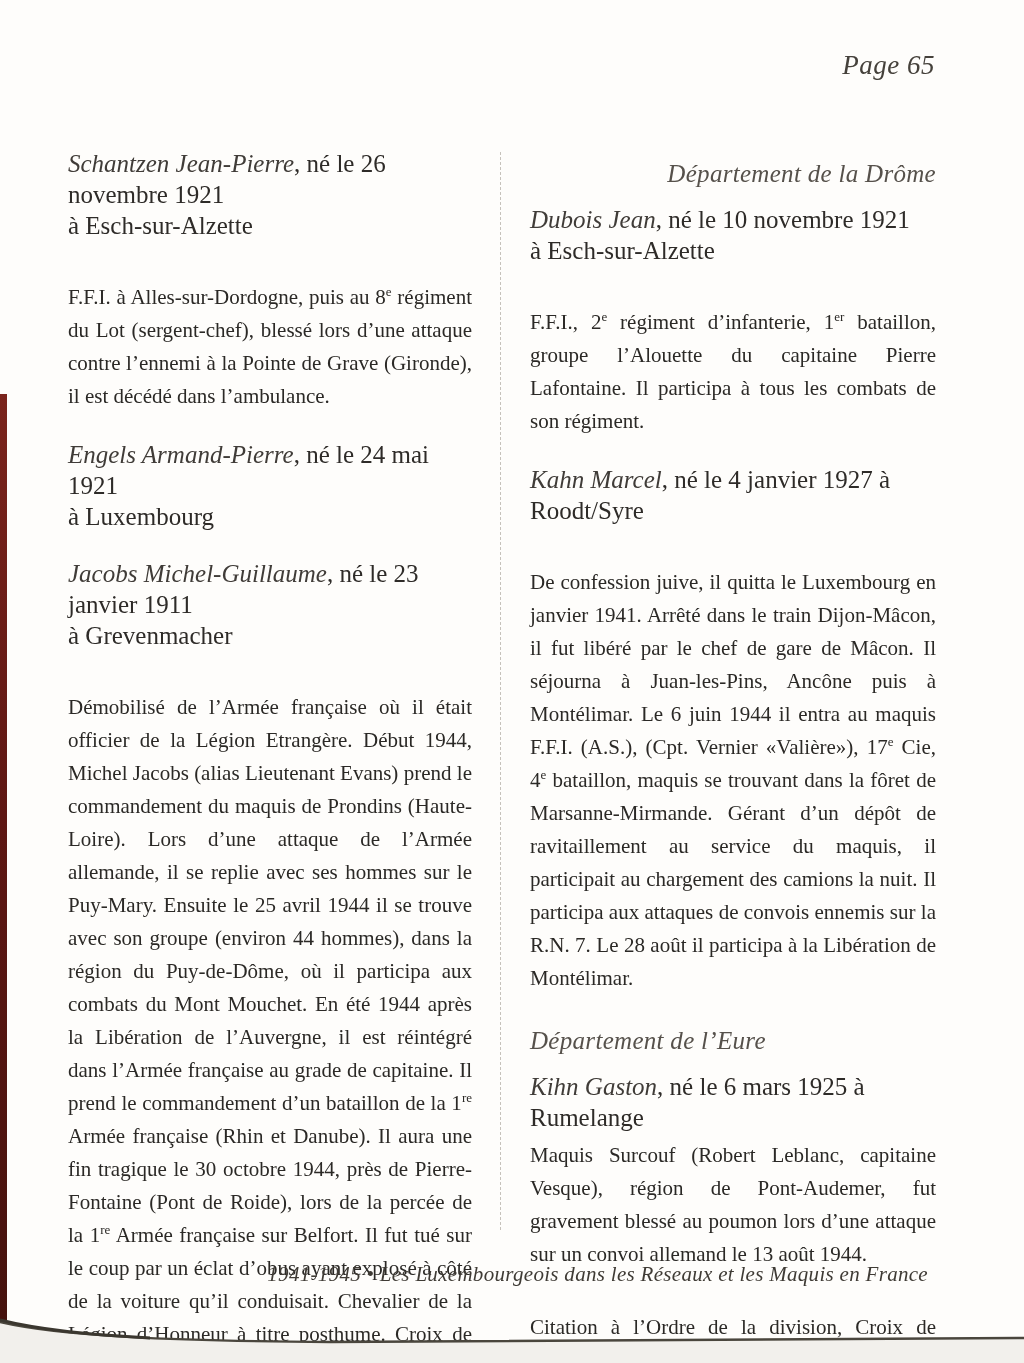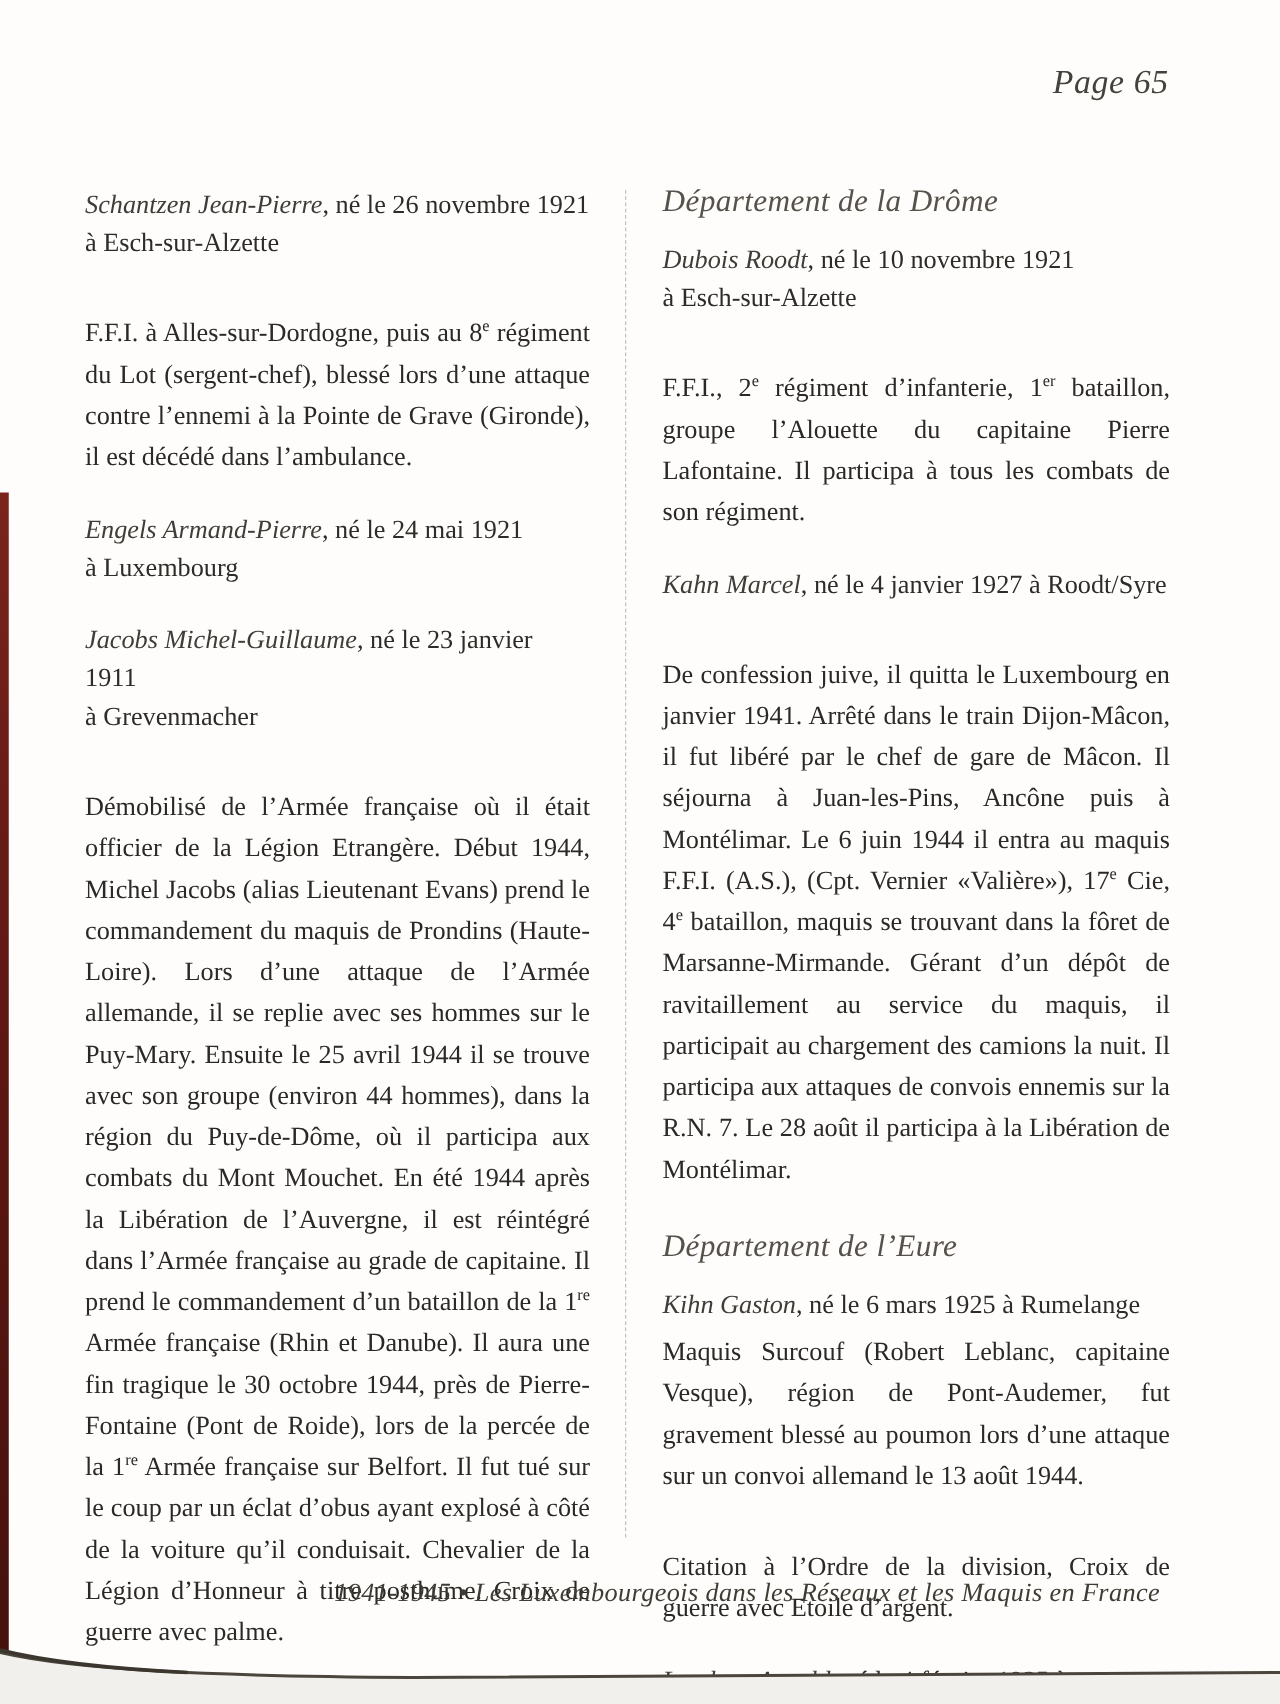--- a/index.html
+++ b/index.html
@@ -30,24 +30,24 @@
   
   .col-right::before{
     content:"";position:absolute;left:-30px;top:4px;height:1078px;width:0;
     border-left:1px dashed #c6c2bb;
   }
   .section-title{
     margin:32px 0 16px 0;
     font-style:italic;font-weight:normal;
     font-size:25px;color:#56514b;letter-spacing:.3px;
   }
-  .col > .section-title:first-child{margin-top:0;}
+  .col > .section-title:first-child{margin-top:12px;text-align:right;}
   .entry{margin:0 0 26px 0;}
   .entry-head{
-    margin:0 0 6px 0;font-size:21px;line-height:31px;color:#2e2b28;
+    margin:0 0 6px 0;font-size:25px;line-height:31px;color:#2e2b28;
   }
   .entry-name{font-style:italic;color:#403c38;}
   .entry-body{
     margin:0 0 8px 0;font-size:21px;line-height:33px;
     text-align:justify;color:#2b2926;
   }
   .entry-body:last-child{margin-bottom:0;margin-top:40px;}
   sup{font-size:0.62em;line-height:0;vertical-align:super;}
   .footer{
     position:absolute;top:1262px;right:96px;
@@ -74,21 +74,21 @@
           <p class="entry-head"><span class="entry-name">Engels Armand-Pierre</span><span>, né le 24 mai 1921</span><br><span>à Luxembourg</span></p>
         </div>
         <div class="entry">
           <p class="entry-head"><span class="entry-name">Jacobs Michel-Guillaume</span><span>, né le 23 janvier 1911</span><br><span>à Grevenmacher</span></p>
           <p class="entry-body">Démobilisé de l’Armée française où il était officier de la Légion Etrangère. Début 1944, Michel Jacobs (alias Lieutenant Evans) prend le commandement du maquis de Prondins (Haute-Loire). Lors d’une attaque de l’Armée allemande, il se replie avec ses hommes sur le Puy-Mary. Ensuite le 25 avril 1944 il se trouve avec son groupe (environ 44 hommes), dans la région du Puy-de-Dôme, où il participa aux combats du Mont Mouchet. En été 1944 après la Libération de l’Auvergne, il est réintégré dans l’Armée française au grade de capitaine. Il prend le commandement d’un bataillon de la 1<sup>re</sup> Armée française (Rhin et Danube). Il aura une fin tragique le 30 octobre 1944, près de Pierre-Fontaine (Pont de Roide), lors de la percée de la 1<sup>re</sup> Armée française sur Belfort. Il fut tué sur le coup par un éclat d’obus ayant explosé à côté de la voiture qu’il conduisait. Chevalier de la Légion d’Honneur à titre posthume. Croix de guerre avec palme.</p>
         </div>
       </div>
     <div class="col col-right">
         <h2 class="section-title">Département de la Drôme</h2>
         <div class="entry">
-          <p class="entry-head"><span class="entry-name">Dubois Roodt</span><span>, né le 10 novembre 1921</span><br><span>à Esch-sur-Alzette</span></p>
+          <p class="entry-head"><span class="entry-name">Dubois Jean</span><span>, né le 10 novembre 1921</span><br><span>à Esch-sur-Alzette</span></p>
           <p class="entry-body">F.F.I., 2<sup>e</sup> régiment d’infanterie, 1<sup>er</sup> bataillon, groupe l’Alouette du capitaine Pierre Lafontaine. Il participa à tous les combats de son régiment.</p>
         </div>
         <div class="entry">
           <p class="entry-head"><span class="entry-name">Kahn Marcel</span><span>, né le 4 janvier 1927 à Roodt/Syre</span></p>
           <p class="entry-body">De confession juive, il quitta le Luxembourg en janvier 1941. Arrêté dans le train Dijon-Mâcon, il fut libéré par le chef de gare de Mâcon. Il séjourna à Juan-les-Pins, Ancône puis à Montélimar. Le 6 juin 1944 il entra au maquis F.F.I. (A.S.), (Cpt. Vernier «Valière»), 17<sup>e</sup> Cie, 4<sup>e</sup> bataillon, maquis se trouvant dans la fôret de Marsanne-Mirmande. Gérant d’un dépôt de ravitaillement au service du maquis, il participait au chargement des camions la nuit. Il participa aux attaques de convois ennemis sur la R.N. 7. Le 28 août il participa à la Libération de Montélimar.</p>
         </div>
         <h2 class="section-title">Département de l’Eure</h2>
         <div class="entry">
           <p class="entry-head"><span class="entry-name">Kihn Gaston</span><span>, né le 6 mars 1925 à Rumelange</span></p>
           <p class="entry-body">Maquis Surcouf (Robert Leblanc, capitaine Vesque), région de Pont-Audemer, fut gravement blessé au poumon lors d’une attaque sur un convoi allemand le 13 août 1944.</p>

